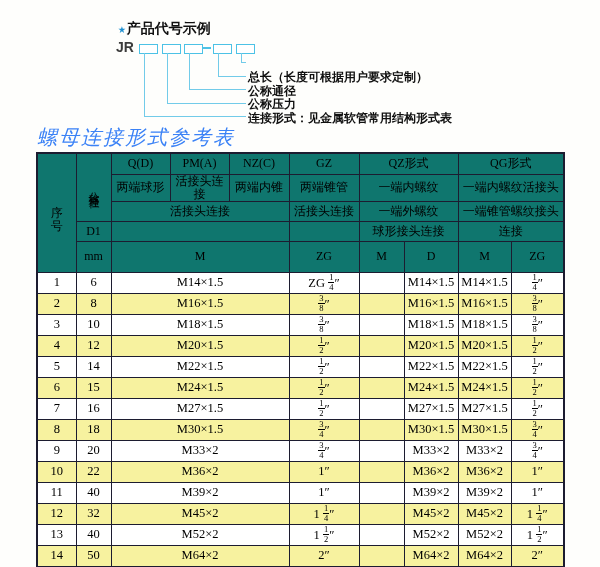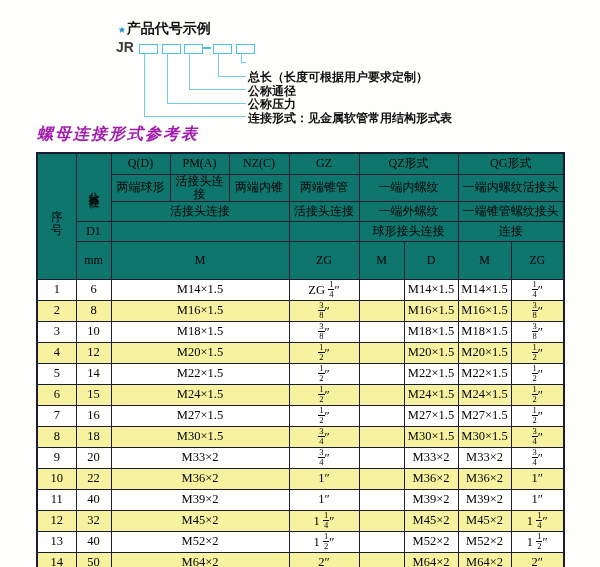--- a/index.html
+++ b/index.html
@@ -13,32 +13,32 @@
   .jr-label{position:absolute;left:116px;top:39px;font-size:14px;font-weight:bold;color:#3c3c3c;
             font-family:"Liberation Sans","DejaVu Sans",sans-serif;}
   .code-box{position:absolute;top:44px;width:17px;height:8px;border:1px solid #4cc2e6;background:#fff;}
   .code-dash{position:absolute;left:203px;top:47px;width:8px;height:2px;background:#4cc2e6;}
   .vline{position:absolute;width:1px;background:#72cbe9;}
   .hline{position:absolute;height:1px;background:#72cbe9;}
   .diag-label{position:absolute;left:248px;font-size:12px;font-weight:bold;white-space:nowrap;
               font-family:"Liberation Sans","DejaVu Sans",sans-serif;color:#101010;}
 
   
-  .tbl-title{position:absolute;left:37px;top:124px;font-size:16px;font-weight:bold;font-style:italic;
-             letter-spacing:2px;color:#a21caf;}
+  .tbl-title{position:absolute;left:37px;top:124px;font-size:20px;font-weight:normal;font-style:italic;
+             letter-spacing:2px;color:#3b82f6;}
 
   
   table.ref{position:absolute;left:36px;top:152px;width:527px;border-collapse:collapse;
             table-layout:fixed;border:2px solid #1c1c30;}
   table.ref th,table.ref td{border:1px solid #1c1c30;text-align:center;vertical-align:middle;
             padding:0;font-size:12px;line-height:1.1;overflow:hidden;}
   table.ref thead th{background:#0f766e;font-weight:normal;}
   table.ref tbody td{height:20px;font-size:12.5px;background:#fff;}
   table.ref tbody tr:nth-child(even) td{background:#f7f29f;}
-  .h1{height:21px;} .h2{height:24px;} .h3{height:20px;margin-top:28px;} .h4{height:20px;font-family:Liberation Serif, serif;} .h5{height:38px;}
+  .h1{height:21px;} .h2{height:24px;} .h3{height:20px;margin-top:28px;} .h4{height:20px;font-family:Liberation Serif, serif;} .h5{height:31px;}
   .vert{writing-mode:vertical-lr;text-orientation:upright;display:inline-block;line-height:1;font-size:12px;}
   .vert.seq{letter-spacing:15px;}
   .vert.nom{letter-spacing:2px;font-size:11px;}
   .frac{display:inline-block;vertical-align:-0.40em;text-align:center;font-size:8.5px;line-height:1.1;}
   .frac .num{display:block;border-bottom:1px solid #000;padding:0 1px;}
   .frac .den{display:block;padding:0 1px;}
 </style>
 </head>
 <body>
 

